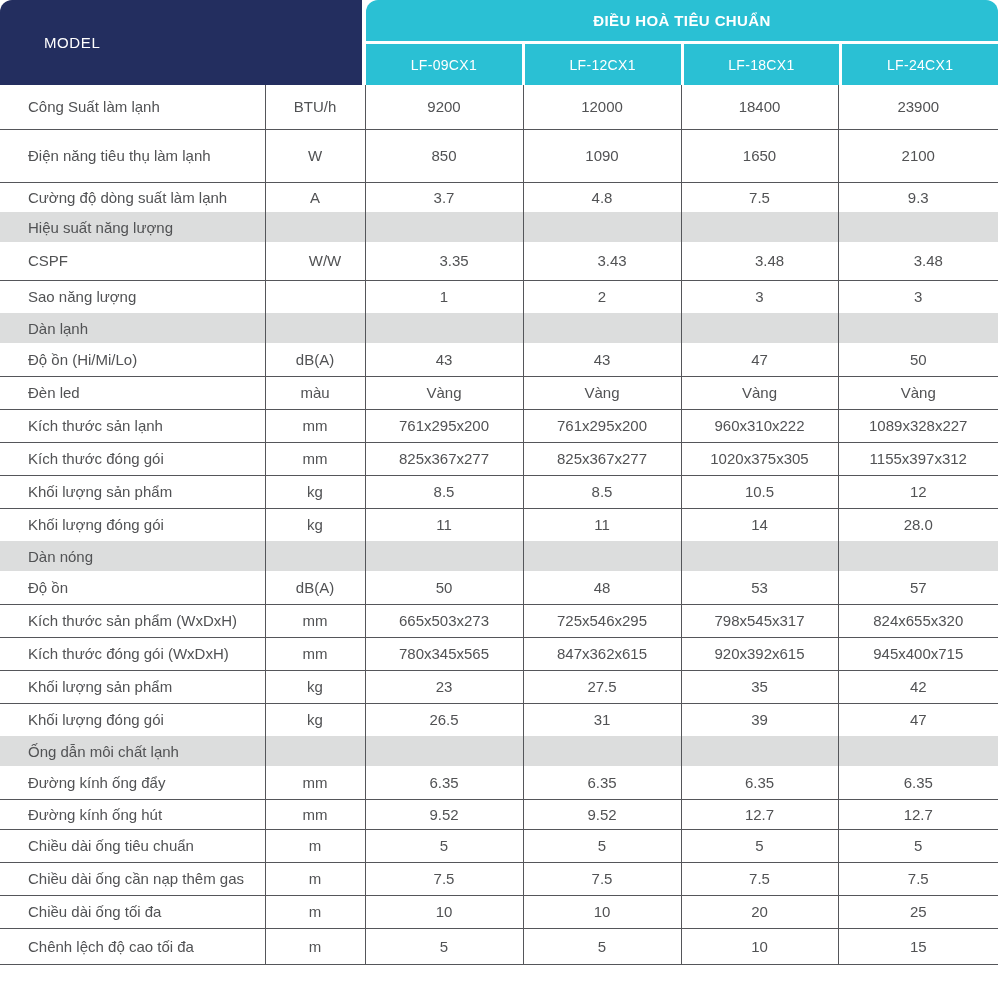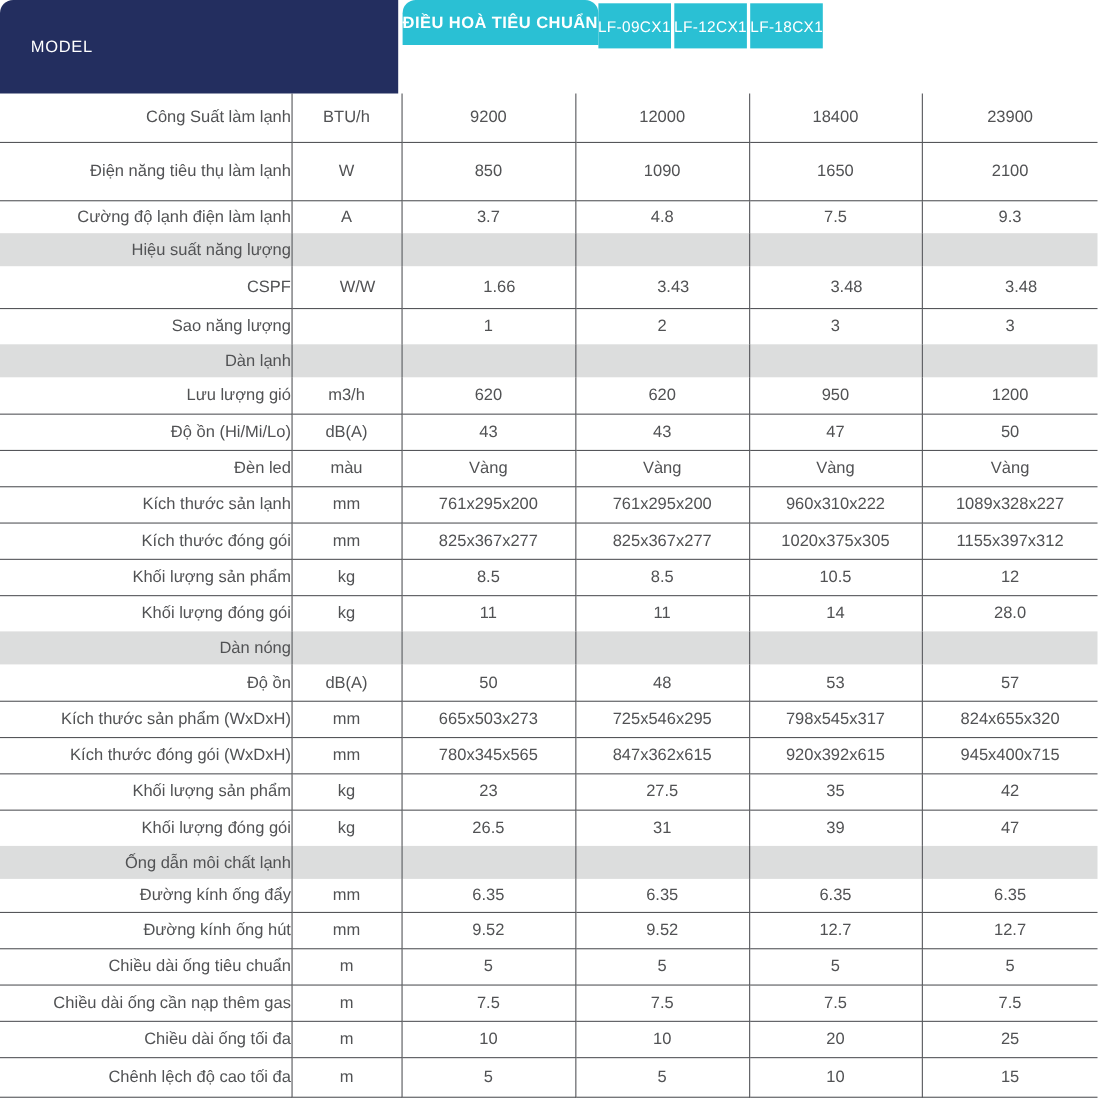--- a/index.html
+++ b/index.html
@@ -14,27 +14,27 @@
   
   .header { display: flex; height: 85px; }
   .model-box {
     width: 362px;
     background: #232e5f;
     border-radius: 12px 0 0 0;
     color: #ffffff;
     display: flex;
     align-items: center;
     box-sizing: border-box;
-    padding-left: 28px;
+    padding-left: 44px;
     font-size: 15px;
     letter-spacing: 0.6px;
     margin-right: 4px;
     flex-shrink: 0;
   }
-  .group-box { flex: 1; display: flex; flex-direction: row; }
+  .group-box { flex: 1; display: flex; flex-direction: column; }
   .group-title {
     height: 41px;
     background: #2ac0d4;
     border-radius: 12px 12px 0 0;
     color: #ffffff;
     display: flex;
     align-items: center;
     justify-content: center;
     font-size: 15px;
     font-weight: bold;
@@ -62,21 +62,21 @@
     font-size: 15px;
     color: #515254;
     padding: 0;
     box-sizing: border-box;
     vertical-align: middle;
   }
   .spec td:not(:last-child) { border-right: 1px solid #55565a; }
   .spec tr.data td { border-bottom: 1px solid #55565a; }
   .spec tr.nb td { border-bottom: none; }
   .spec tr.section td { background: #dcdddd; border-bottom: none; height: 30px; }
-  .spec td.label { text-align: right; padding-left: 28px; }
+  .spec td.label { text-align: left; padding-left: 28px; }
   .spec td.unit, .spec td.val { text-align: center; }
   tbody tr:nth-child(1) td { height: 44px; }
   tbody tr:nth-child(2) td { height: 53px; margin-top: 40px; }
   tbody tr:nth-child(3) td { height: 30px; }
   tbody tr:nth-child(5) td { height: 38px; padding-left: 20px; }
   tbody tr:nth-child(22) td { height: 30px; }
   tbody tr:last-child td { height: 36px; }
 </style>
 </head>
 <body>
@@ -86,20 +86,21 @@
   <div class="header">
     <div class="model-box">
       <span>MODEL</span>
     </div>
     <div class="group-box">
       <div class="group-title">ĐIỀU HOÀ TIÊU CHUẨN</div>
       <div class="model-row">
         <div class="model-cell">LF-09CX1</div>
         <div class="model-cell">LF-12CX1</div>
         <div class="model-cell">LF-18CX1</div>
+        <div class="model-cell">LF-24CX1</div>
       </div>
     </div>
   </div>
 
   <table class="spec">
     <colgroup>
       <col style="width:265px">
       <col style="width:100px">
       <col style="width:158px">
       <col style="width:158px">
@@ -117,66 +118,58 @@
         </tr>
         <tr class="data">
           <td class="label">Điện năng tiêu thụ làm lạnh</td>
           <td class="unit">W</td>
           <td class="val">850</td>
           <td class="val">1090</td>
           <td class="val">1650</td>
           <td class="val">2100</td>
         </tr>
         <tr class="data nb">
-          <td class="label">Cường độ lạnh điện làm lạnh</td>
+          <td class="label">Cường độ dòng suất làm lạnh</td>
           <td class="unit">A</td>
           <td class="val">3.7</td>
           <td class="val">4.8</td>
           <td class="val">7.5</td>
           <td class="val">9.3</td>
         </tr>
         <tr class="section">
           <td class="label">Hiệu suất năng lượng</td>
           <td class="unit"></td>
           <td class="val"></td>
           <td class="val"></td>
           <td class="val"></td>
           <td class="val"></td>
         </tr>
         <tr class="data">
           <td class="label">CSPF</td>
           <td class="unit">W/W</td>
-          <td class="val">1.66</td>
+          <td class="val">3.35</td>
           <td class="val">3.43</td>
           <td class="val">3.48</td>
           <td class="val">3.48</td>
         </tr>
         <tr class="data nb">
           <td class="label">Sao năng lượng</td>
           <td class="unit"></td>
           <td class="val">1</td>
           <td class="val">2</td>
           <td class="val">3</td>
           <td class="val">3</td>
         </tr>
         <tr class="section">
           <td class="label">Dàn lạnh</td>
           <td class="unit"></td>
           <td class="val"></td>
           <td class="val"></td>
           <td class="val"></td>
           <td class="val"></td>
-        </tr>
-        <tr class="data">
-          <td class="label">Lưu lượng gió</td>
-          <td class="unit">m3/h</td>
-          <td class="val">620</td>
-          <td class="val">620</td>
-          <td class="val">950</td>
-          <td class="val">1200</td>
         </tr>
         <tr class="data">
           <td class="label">Độ ồn (Hi/Mi/Lo)</td>
           <td class="unit">dB(A)</td>
           <td class="val">43</td>
           <td class="val">43</td>
           <td class="val">47</td>
           <td class="val">50</td>
         </tr>
         <tr class="data">

